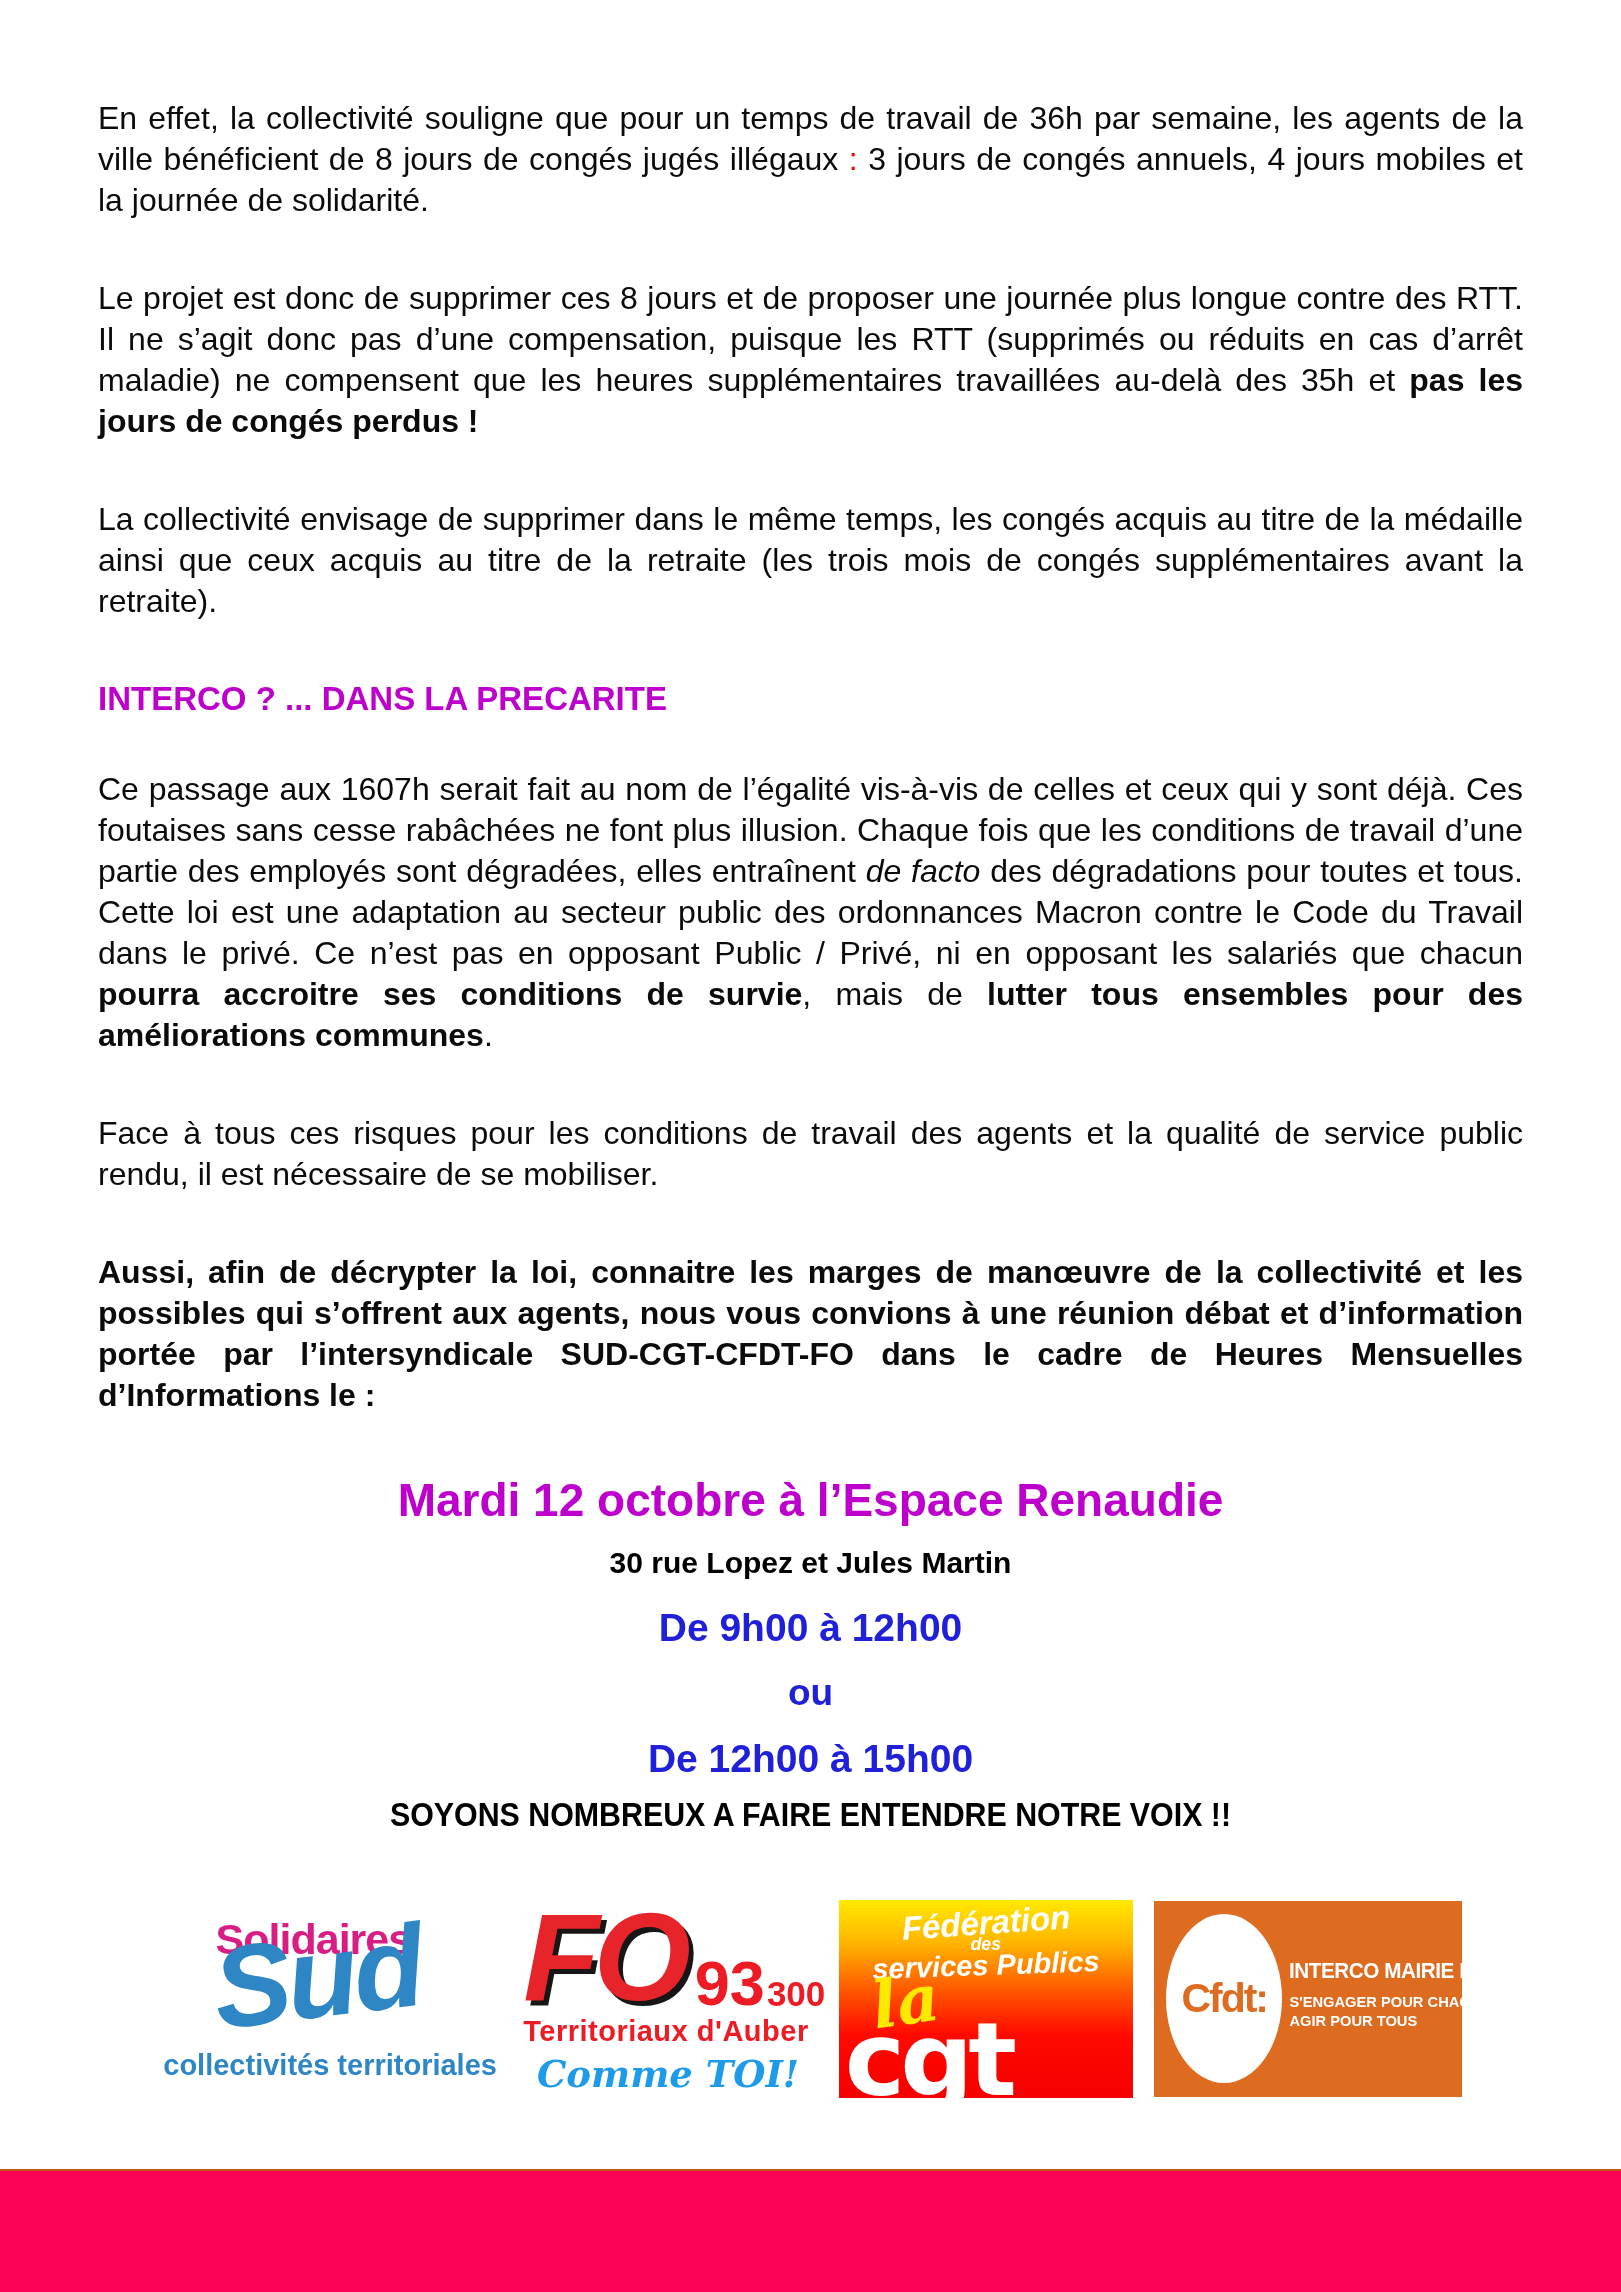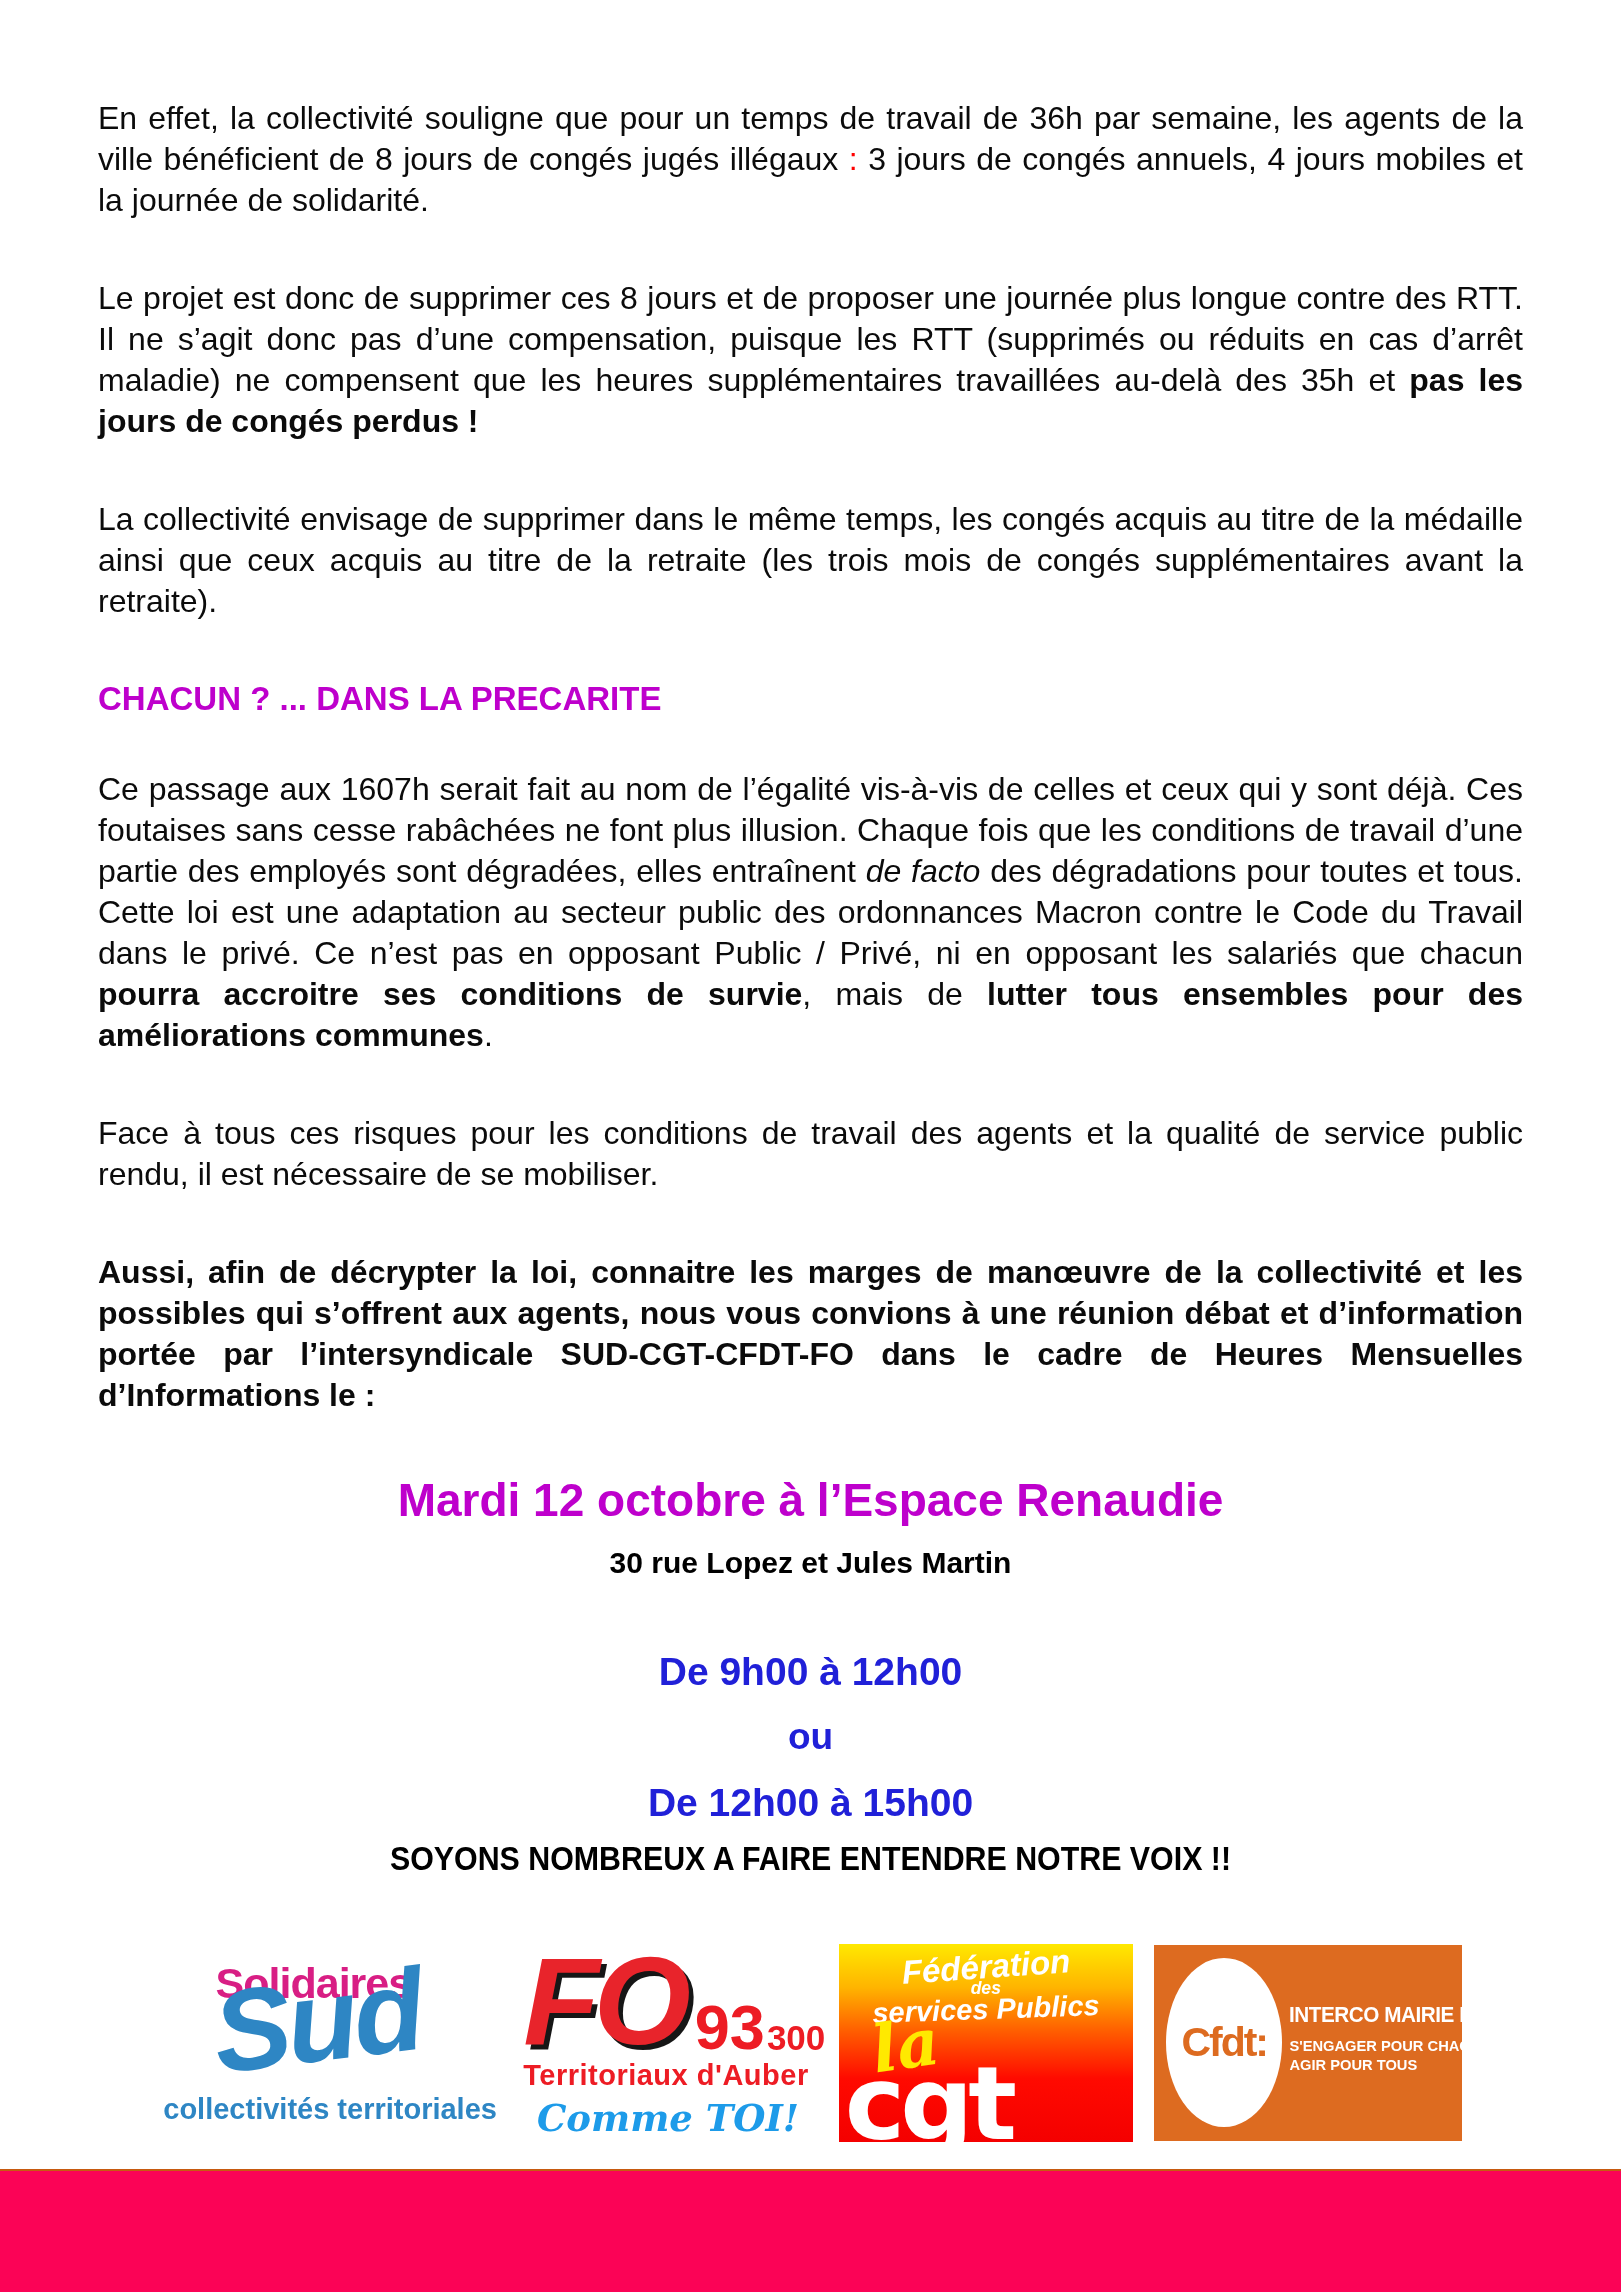--- a/index.html
+++ b/index.html
@@ -45,21 +45,21 @@
     color: #000;
     margin-top: 15.7px;
     line-height: 37px;
   }
   .event-time {
     font-size: 39px;
     font-weight: 700;
     color: #2020d8;
     line-height: 47px;
   }
-  .time-first { margin-top: 67px; }
+  .time-first { margin-top: 23px; }
   .event-or {
     font-size: 37px;
     font-weight: 700;
     color: #2020d8;
     line-height: 45px;
     margin-top: 19.6px;
   }
   .time-second { margin-top: 19.6px; }
   .cta-title {
     font-family: "DejaVu Sans", sans-serif;
@@ -178,21 +178,21 @@
 </head>
 <body>
 
 <div class="page">
   <main class="content">
 
     <div id="paragraphs">
         <p><span>En effet, la collectivité souligne que pour un temps de travail de 36h par semaine, les agents de la ville bénéficient de 8 jours de congés jugés illégaux </span><span style="color: rgb(255, 0, 0);">:</span><span> 3 jours de congés annuels, 4 jours mobiles et la journée de solidarité.</span></p>
         <p><span>Le projet est donc de supprimer ces 8 jours et de proposer une journée plus longue contre des RTT. Il ne s’agit donc pas d’une compensation, puisque les RTT (supprimés ou réduits en cas d’arrêt maladie) ne compensent que les heures supplémentaires travaillées au-delà des 35h et </span><span style="font-weight: 700;">pas les jours de congés perdus !</span></p>
         <p><span>La collectivité envisage de supprimer dans le même temps, les congés acquis au titre de la médaille ainsi que ceux acquis au titre de la retraite (les trois mois de congés supplémentaires avant la retraite).</span></p>
-        <p class="section-heading" style="color: rgb(190, 0, 204);"><span>CHACUN ? ... DANS LA PRECARITE</span></p>
+        <p class="section-heading" style="color: rgb(190, 0, 204);"><span>INTERCO ? ... DANS LA PRECARITE</span></p>
         <p><span>Ce passage aux 1607h serait fait au nom de l’égalité vis-à-vis de celles et ceux qui y sont déjà. Ces foutaises sans cesse rabâchées ne font plus illusion. Chaque fois que les conditions de travail d’une partie des employés sont dégradées, elles entraînent </span><span style="font-style: italic;">de facto</span><span> des dégradations pour toutes et tous. Cette loi est une adaptation au secteur public des ordonnances Macron contre le Code du Travail dans le privé. Ce n’est pas en opposant Public / Privé, ni en opposant les salariés que chacun </span><span style="font-weight: 700;">pourra accroitre ses conditions de survie</span><span>, mais de </span><span style="font-weight: 700;">lutter tous ensembles pour des améliorations communes</span><span>.</span></p>
         <p><span>Face à tous ces risques pour les conditions de travail des agents et la qualité de service public rendu, il est nécessaire de se mobiliser.</span></p>
         <p><span style="font-weight: 700;">Aussi, afin de décrypter la loi, connaitre les marges de manœuvre de la collectivité et les possibles qui s’offrent aux agents, nous vous convions à une réunion débat et d’information portée par l’intersyndicale SUD-CGT-CFDT-FO dans le cadre de Heures Mensuelles d’Informations le :</span></p>
       </div>
 
     <section class="event">
       <div class="event-title" style="color: rgb(190, 0, 204);">Mardi 12 octobre à l’Espace Renaudie</div>
       <div class="event-address">30 rue Lopez et Jules Martin</div>
       <div class="event-time time-first" style="color: rgb(32, 32, 216);">De 9h00 à 12h00</div>
       <div class="event-or" style="color: rgb(32, 32, 216);">ou</div>

